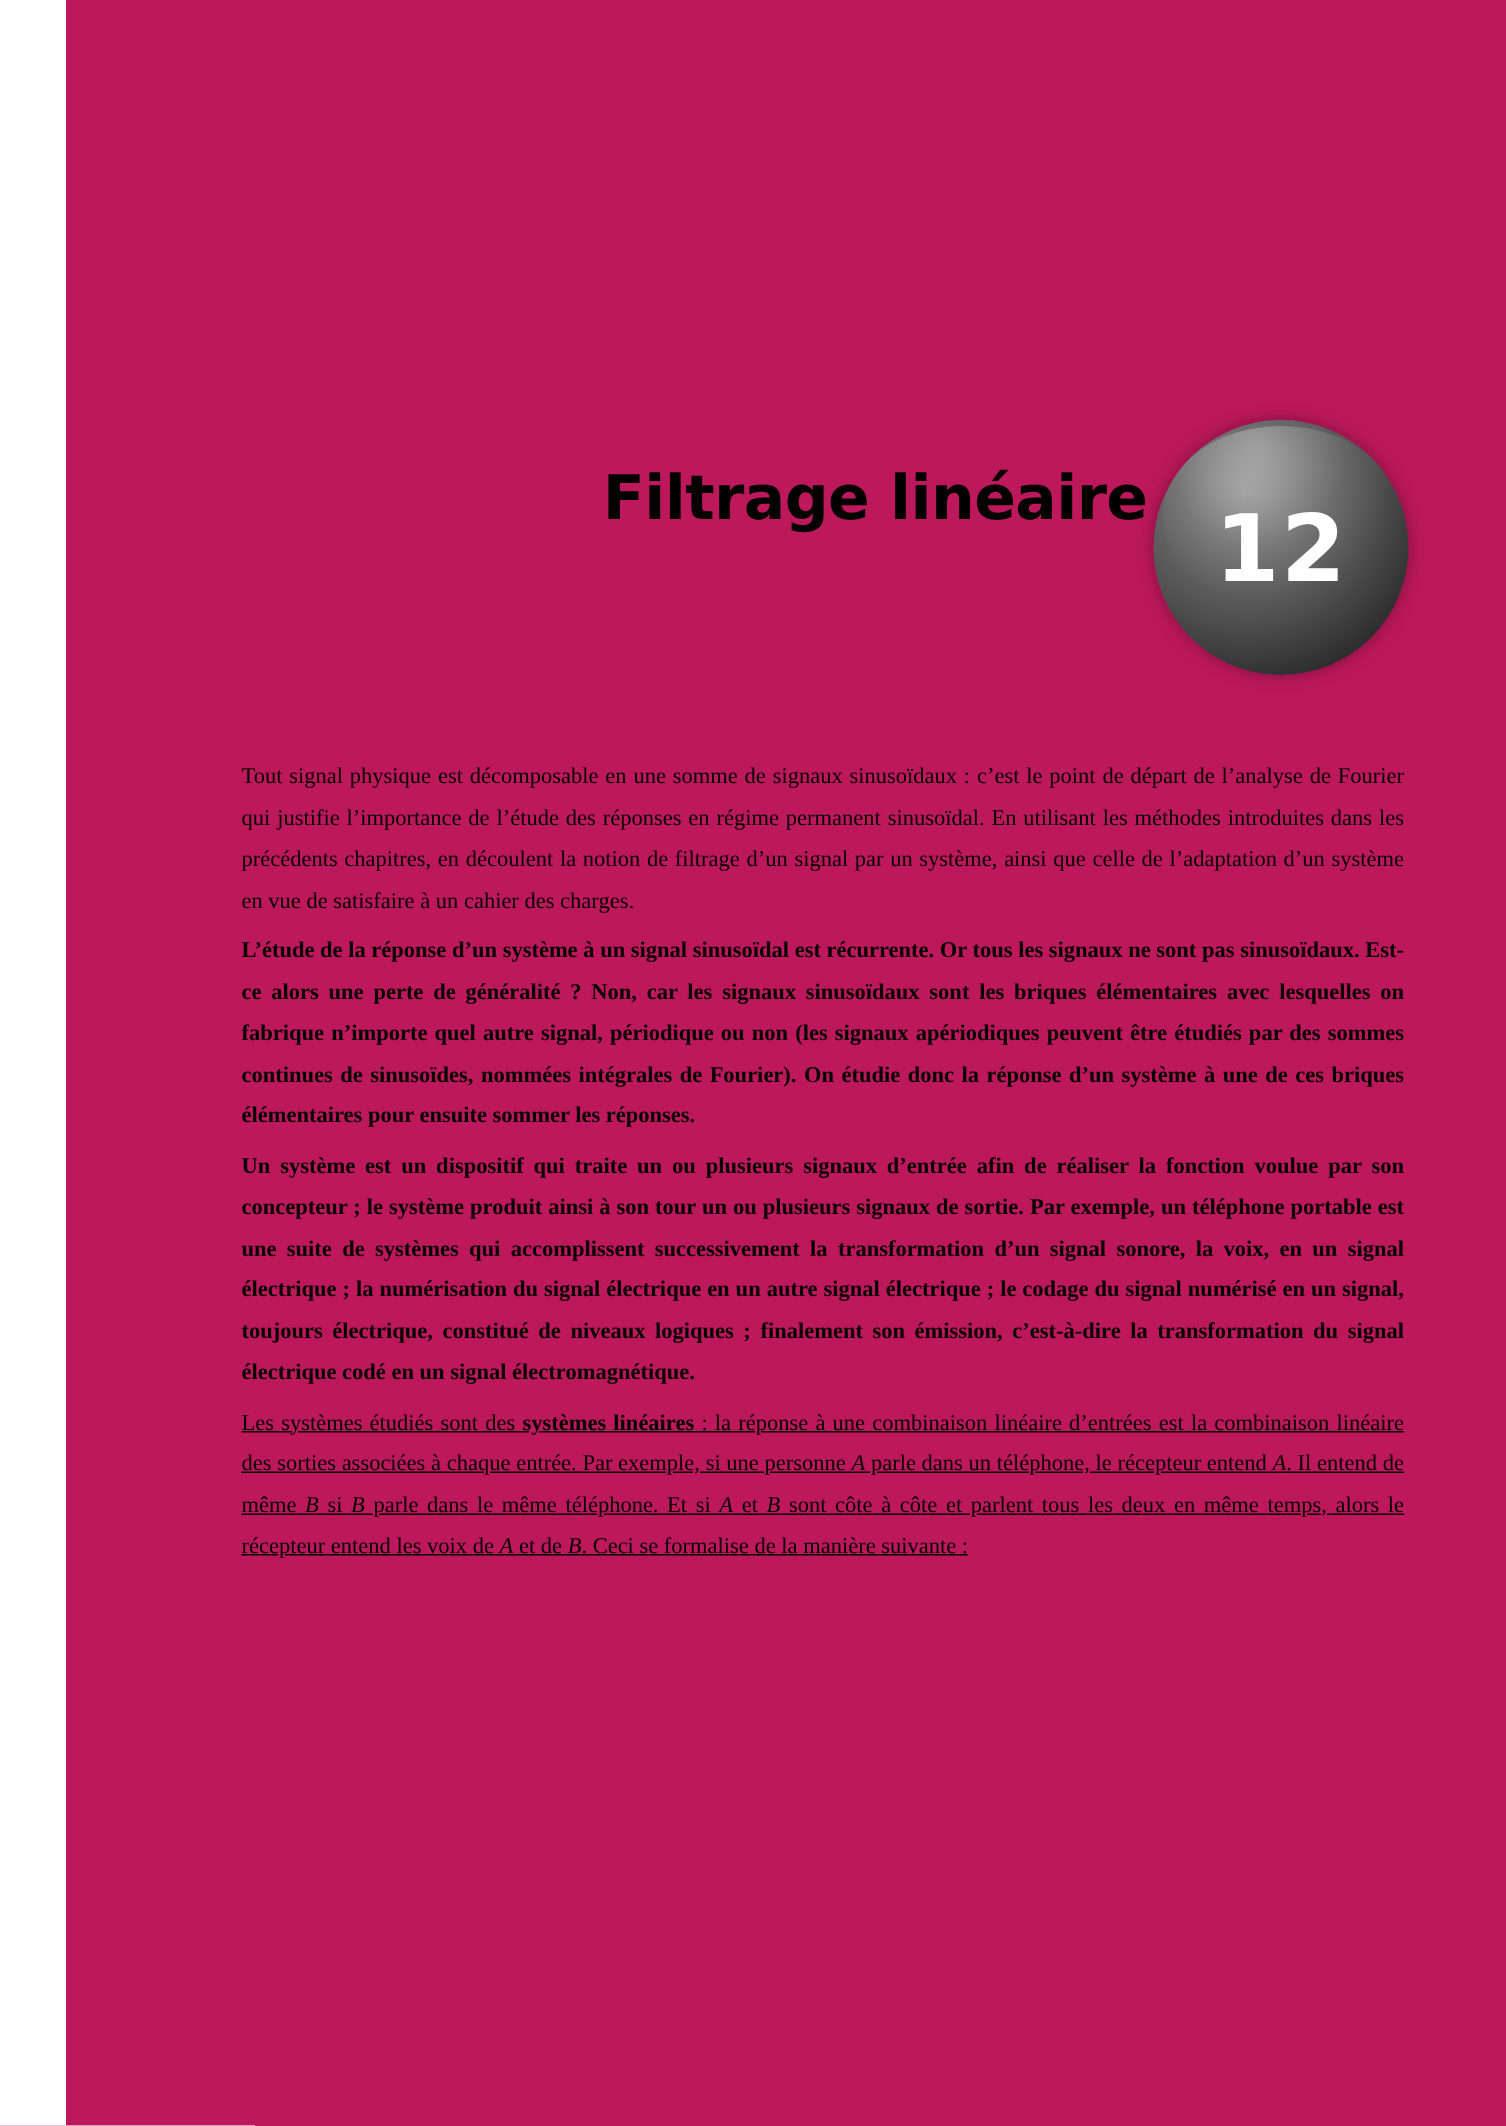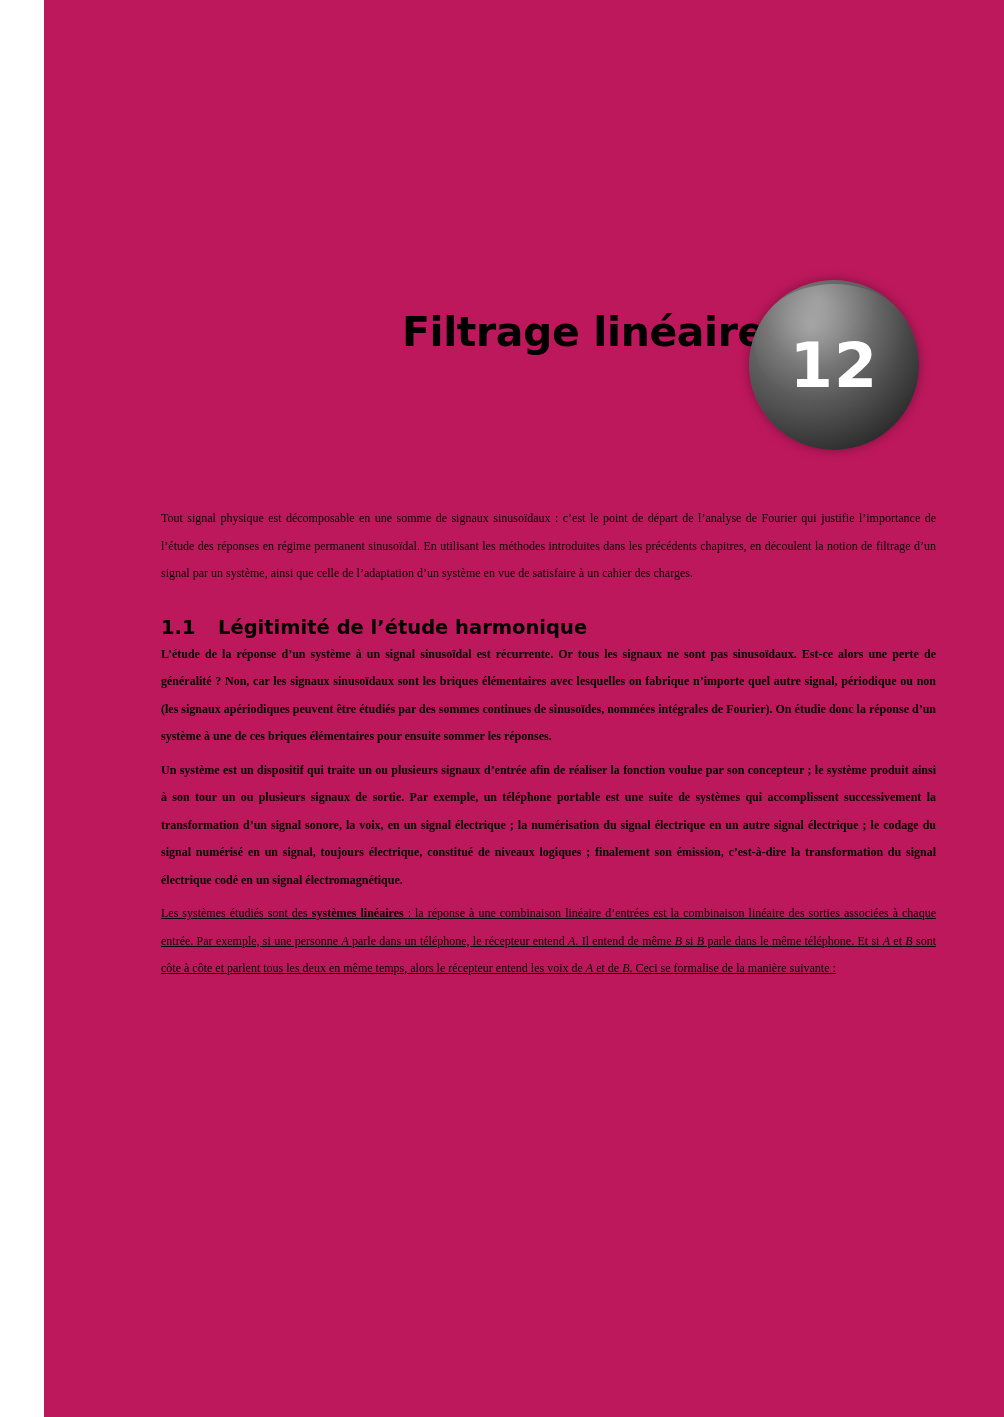--- a/index.html
+++ b/index.html
@@ -33,21 +33,21 @@
     font-family: "DejaVu Sans", sans-serif;
     font-weight: bold;
     font-size: 41px;
     letter-spacing: -0.4px;
     color: #000000;
     white-space: nowrap;
     text-align: right;
   }
   .chapter-badge {
     position: absolute;
-    left: 705px;
+    left: 725px;
     top: 0px;
     width: 170px;
     height: 170px;
     border-radius: 50%;
     background:
       radial-gradient(circle at 36% 28%, #8f8f8f 0%, #6e6e6e 26%, #515151 52%, #2e2e2e 78%, #1a1a1a 100%);
     box-shadow: 0 0 12px rgba(0,0,0,0.35);
   }
   .chapter-badge::after {
     content: "";
@@ -79,21 +79,21 @@
 
   
   .content {
     position: absolute;
     left: 117px;
     top: 505px;
     width: 775px;
   }
   p.body {
     margin: 0 0 0 0;
-    font-size: 12px;
+    font-size: 15px;
     line-height: 27.5px;
     text-align: justify;
     text-justify: inter-word;
     hyphens: manual;
   }
   p.body + p.body {
     margin-top: 6px;
   }
   h2.section {
     font-family: "DejaVu Sans", sans-serif;
@@ -133,23 +133,20 @@
     <div class="chapter-badge">
       <div class="chapter-number">12</div>
     </div>
   </div>
 
   <div class="content">
 
     <p class="body">Tout signal physique est décomposable en une somme de signaux sinusoïdaux : c’est le point de départ de l’analyse de Fourier qui justifie l’importance de l’étude des réponses en régime permanent sinusoïdal. En utilisant les méthodes introduites dans les précédents chapitres, en découlent la notion de filtrage d’un signal par un système, ainsi que celle de l’adaptation d’un système en vue de satisfaire à un cahier des charges.</p>
 
 
-    <h3 class="subsection">
-      <span class="num">1.1</span><span>Légitimité de l’étude harmonique</span>
-    </h3>
 
     <p class="body gap-after-head">L’étude de la réponse d’un système à un signal sinusoïdal est récurrente. Or tous les signaux ne sont pas sinusoïdaux. Est-ce alors une perte de généralité ? Non, car les signaux sinusoïdaux sont les briques élémentaires avec lesquelles on fabrique n’importe quel autre signal, périodique ou non (les signaux apériodiques peuvent être étudiés par des sommes continues de sinusoïdes, nommées intégrales de Fourier). On étudie donc la réponse d’un système à une de ces briques élémentaires pour ensuite sommer les réponses.</p>
 
 
     <p class="body gap-after-head">Un système est un dispositif qui traite un ou plusieurs signaux d’entrée afin de réaliser la fonction voulue par son concepteur ; le système produit ainsi à son tour un ou plusieurs signaux de sortie. Par exemple, un téléphone portable est une suite de systèmes qui accomplissent successivement la transformation d’un signal sonore, la voix, en un signal électrique ; la numérisation du signal électrique en un autre signal électrique ; le codage du signal numérisé en un signal, toujours électrique, constitué de niveaux logiques ; finalement son émission, c’est-à-dire la transformation du signal électrique codé en un signal électromagnétique.</p>
 
     <p class="body gap-small"><span>Les systèmes étudiés sont des </span><strong class="bd">systèmes linéaires</strong><span> : la réponse à une combinaison linéaire d’entrées est la combinaison linéaire des sorties associées à chaque entrée. Par exemple, si une personne </span><em class="it">A</em><span> parle dans un téléphone, le récepteur entend </span><em class="it">A</em><span>. Il entend de même </span><em class="it">B</em><span> si </span><em class="it">B</em><span> parle dans le même téléphone. Et si </span><em class="it">A</em><span> et </span><em class="it">B</em><span> sont côte à côte et parlent tous les deux en même temps, alors le récepteur entend les voix de </span><em class="it">A</em><span> et de </span><em class="it">B</em><span>. Ceci se formalise de la manière suivante :</span></p>
 
   </div>
 </div>

